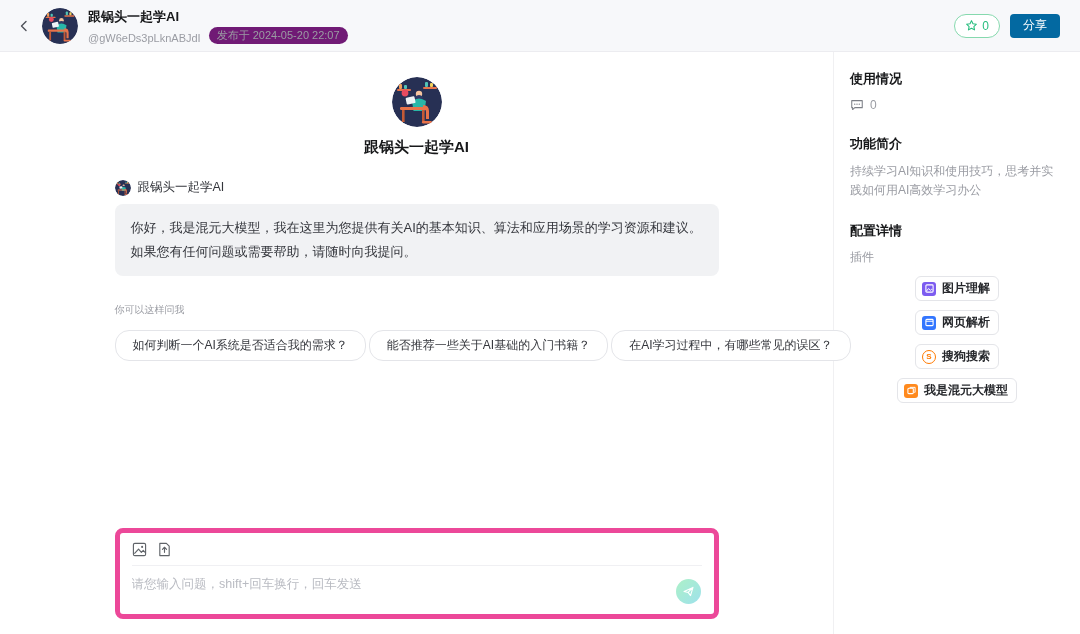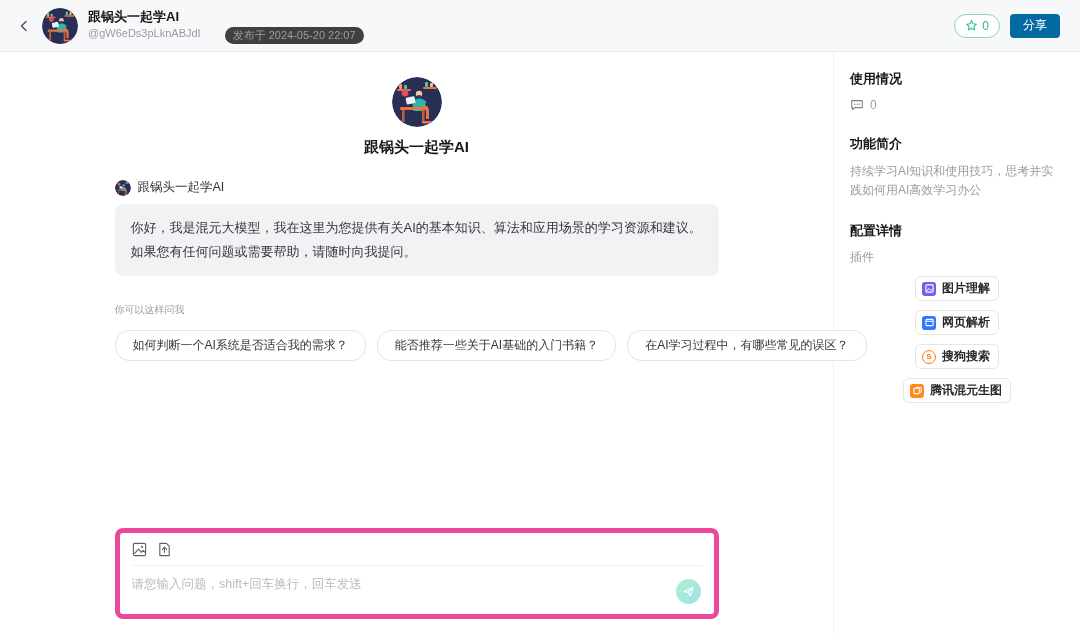--- a/index.html
+++ b/index.html
@@ -6,23 +6,23 @@
   html,body { width:1080px; height:634px; overflow:hidden; }
   body { font-family:"Liberation Sans","DejaVu Sans",sans-serif; background:#fff; color:#26282c; position:relative; }
 
   
   .header { height:52px; background:#f7f8fa; border-bottom:1px solid #ececf0; display:flex; align-items:center; padding:0 20px 0 12px; position:relative; z-index:2; }
   .top-shadow { position:absolute; top:-16px; left:556px; width:290px; height:18px; border-radius:10px; box-shadow:0 6px 16px rgba(40,44,60,.22); z-index:1; }
   .back-btn { width:24px; height:24px; display:flex; align-items:center; justify-content:center; color:#4e5158; cursor:pointer; margin-right:6px; }
   .hd-avatar { width:36px; height:36px; border-radius:50%; overflow:hidden; flex:none; }
   .hd-meta { margin-left:10px; }
   .hd-title { font-size:13px; font-weight:bold; color:#17181a; line-height:17px; }
-  .hd-sub { display:flex; align-items:flex-start; gap:24px; margin-top:2px; }
+  .hd-sub { display:flex; align-items:flex-end; gap:8px; margin-top:2px; }
   .hd-handle { font-size:11px; color:#9a9ca3; }
-  .hd-date { font-size:11px; color:#9a9ca3; background:#404040; border-radius:10px; padding:1px 8px; }
+  .hd-date { font-size:11px; color:#9a9ca3; background:#701a75; border-radius:10px; padding:1px 8px; }
   .hd-right { margin-left:auto; display:flex; align-items:center; gap:10px; }
   .star-pill { height:24px; padding:0 10px; border:1px solid #86d9ae; border-radius:13px; background:#fff; color:#27bd7e; font-size:12px; display:flex; align-items:center; gap:4px; cursor:pointer; }
   .share-btn { height:24px; padding:0 13px; border:none; border-radius:4px; background:#0369a1; color:#fff; font-size:12px; display:flex; align-items:center; cursor:pointer; }
 
   
   .layout { display:flex; height:582px; }
   .main { flex:1; position:relative; }
   .main-col { width:604px; margin:0 auto; }
 
   
@@ -32,21 +32,21 @@
 
   
   .msg { margin-top:22px; }
   .msg-head { display:flex; align-items:center; gap:7px; }
   .msg-avatar { width:16px; height:16px; border-radius:50%; overflow:hidden; flex:none; }
   .msg-name { font-size:12.5px; color:#34363c; }
   .bubble { margin-top:8px; background:#f1f2f4; border-radius:8px; padding:12px 16px; font-size:13px; line-height:1.85; color:#34363c; }
 
   
   .suggest-label { margin-top:27px; font-size:10px; color:#9a9ca3; }
-  .pill-row { margin-top:13px; display:flex; gap:11px; }
+  .pill-row { margin-top:13px; display:flex; gap:3px; }
   .pill { border:1px solid #e4e5e9; background:#fff; border-radius:14px; padding:6px 17px; font-size:12px; color:#34363c; cursor:pointer; white-space:nowrap; }
 
   
   .composer { position:absolute; left:50%; transform:translateX(-50%); bottom:15px; width:604px; height:91px; border:5px solid #ec4899; border-radius:8px; background:#fff; padding:9px 12px 0 12px; }
   .composer-tools { display:flex; gap:10px; align-items:center; padding-bottom:8px; border-bottom:1px solid #f0f0f3; }
   .tool-ico { width:15px; height:15px; color:#5f6368; cursor:pointer; display:flex; }
   .composer-input { border:none; outline:none; resize:none; width:100%; font-size:12.5px; color:#34363c; padding-top:10px; font-family:inherit; height:34px; background:transparent; }
   .composer-input::placeholder { color:#b9bbc2; }
   .send-btn { position:absolute; right:13px; bottom:10px; width:25px; height:25px; border-radius:50%; border:none; background:linear-gradient(135deg,#abefcb 10%,#9fe2ea 95%); display:flex; align-items:center; justify-content:center; cursor:pointer; }
 
@@ -249,17 +249,17 @@
         <span class="chip-ico ring" style="border-color: rgb(255, 122, 0); color: rgb(255, 122, 0);">S</span>
         <span class="chip-label">搜狗搜索</span>
       </div>
       <div class="chip">
         <span class="chip-ico" style="background: rgb(255, 138, 30);">
           <svg width="9" height="9" viewBox="0 0 10 10">
               <rect x="1" y="2.5" width="6" height="6" rx="1" fill="none" stroke="#fff" stroke-width="1.2"></rect>
               <path d="M3.5 2.5 v-1 h5.5 v5.5 h-1" fill="none" stroke="#fff" stroke-width="1.1"></path>
             </svg>
         </span>
-        <span class="chip-label">腾讯混元生图</span>
+        <span class="chip-label">我是混元大模型</span>
       </div>
     </div>
   </div>
 </div>
 
 </body></html>

